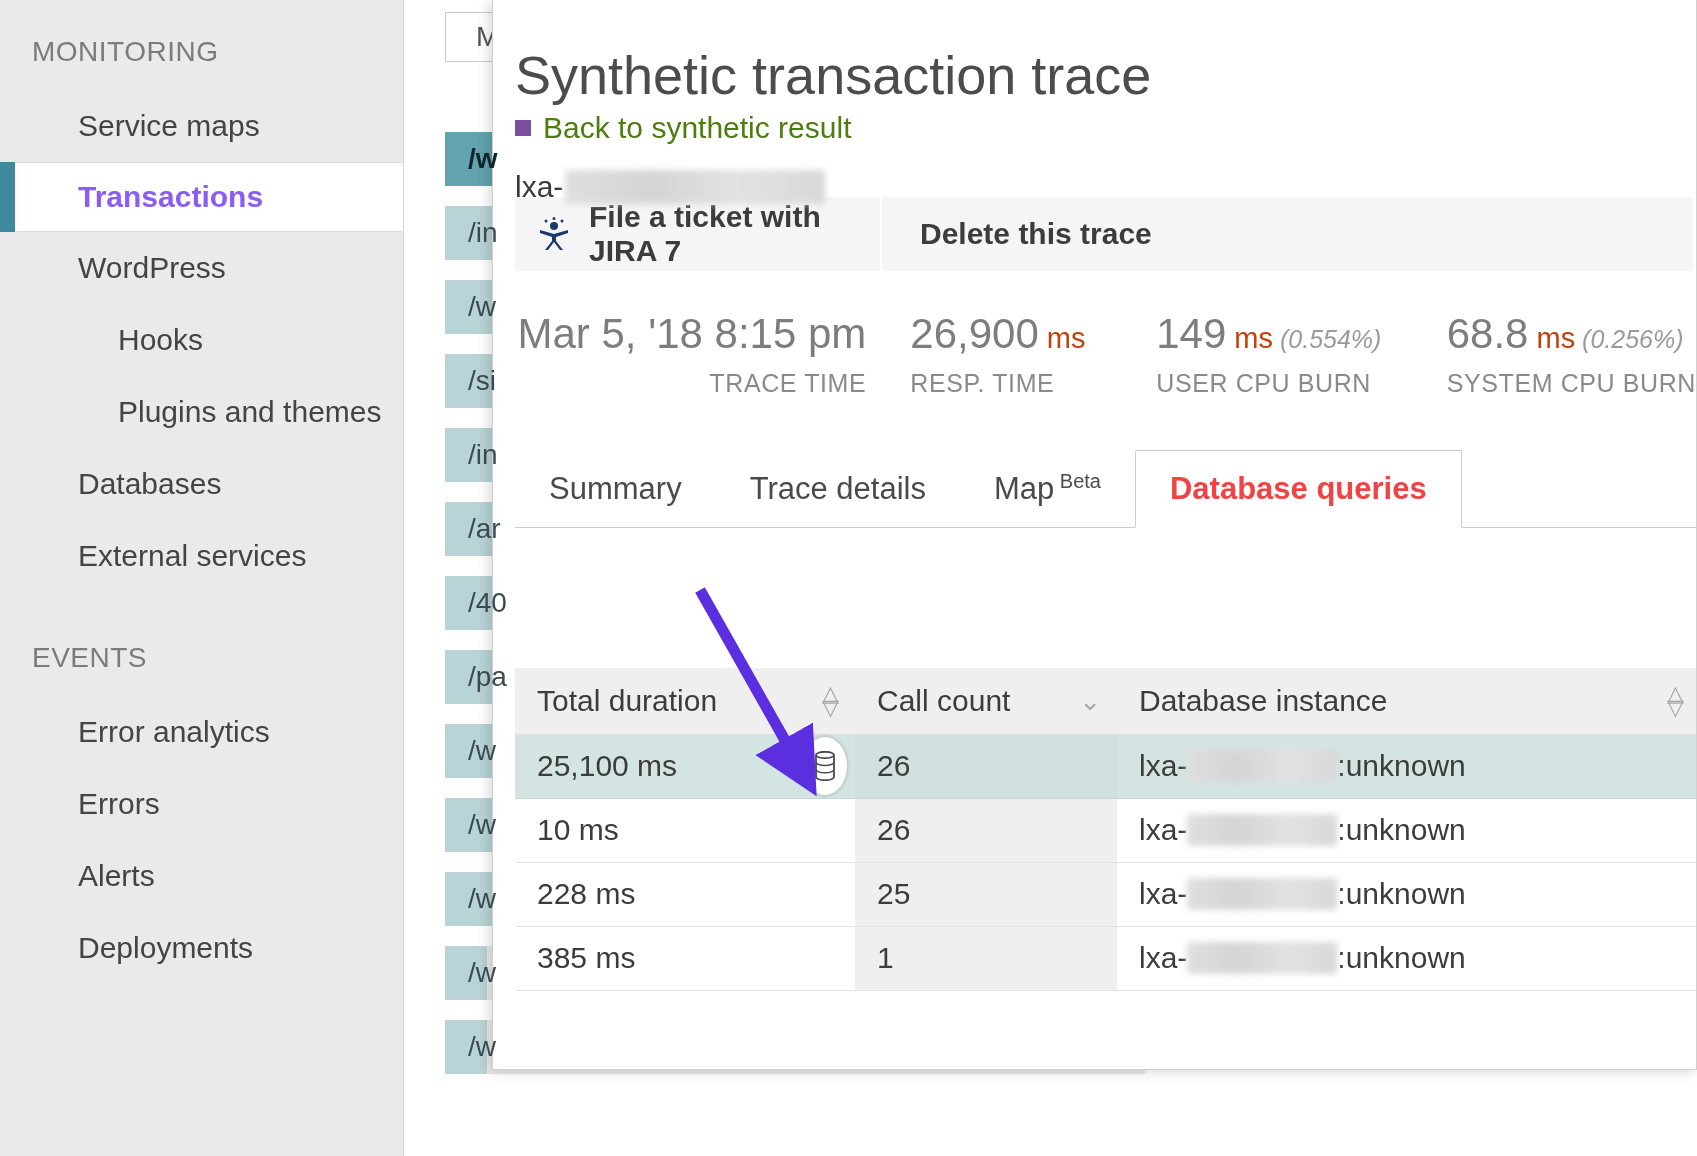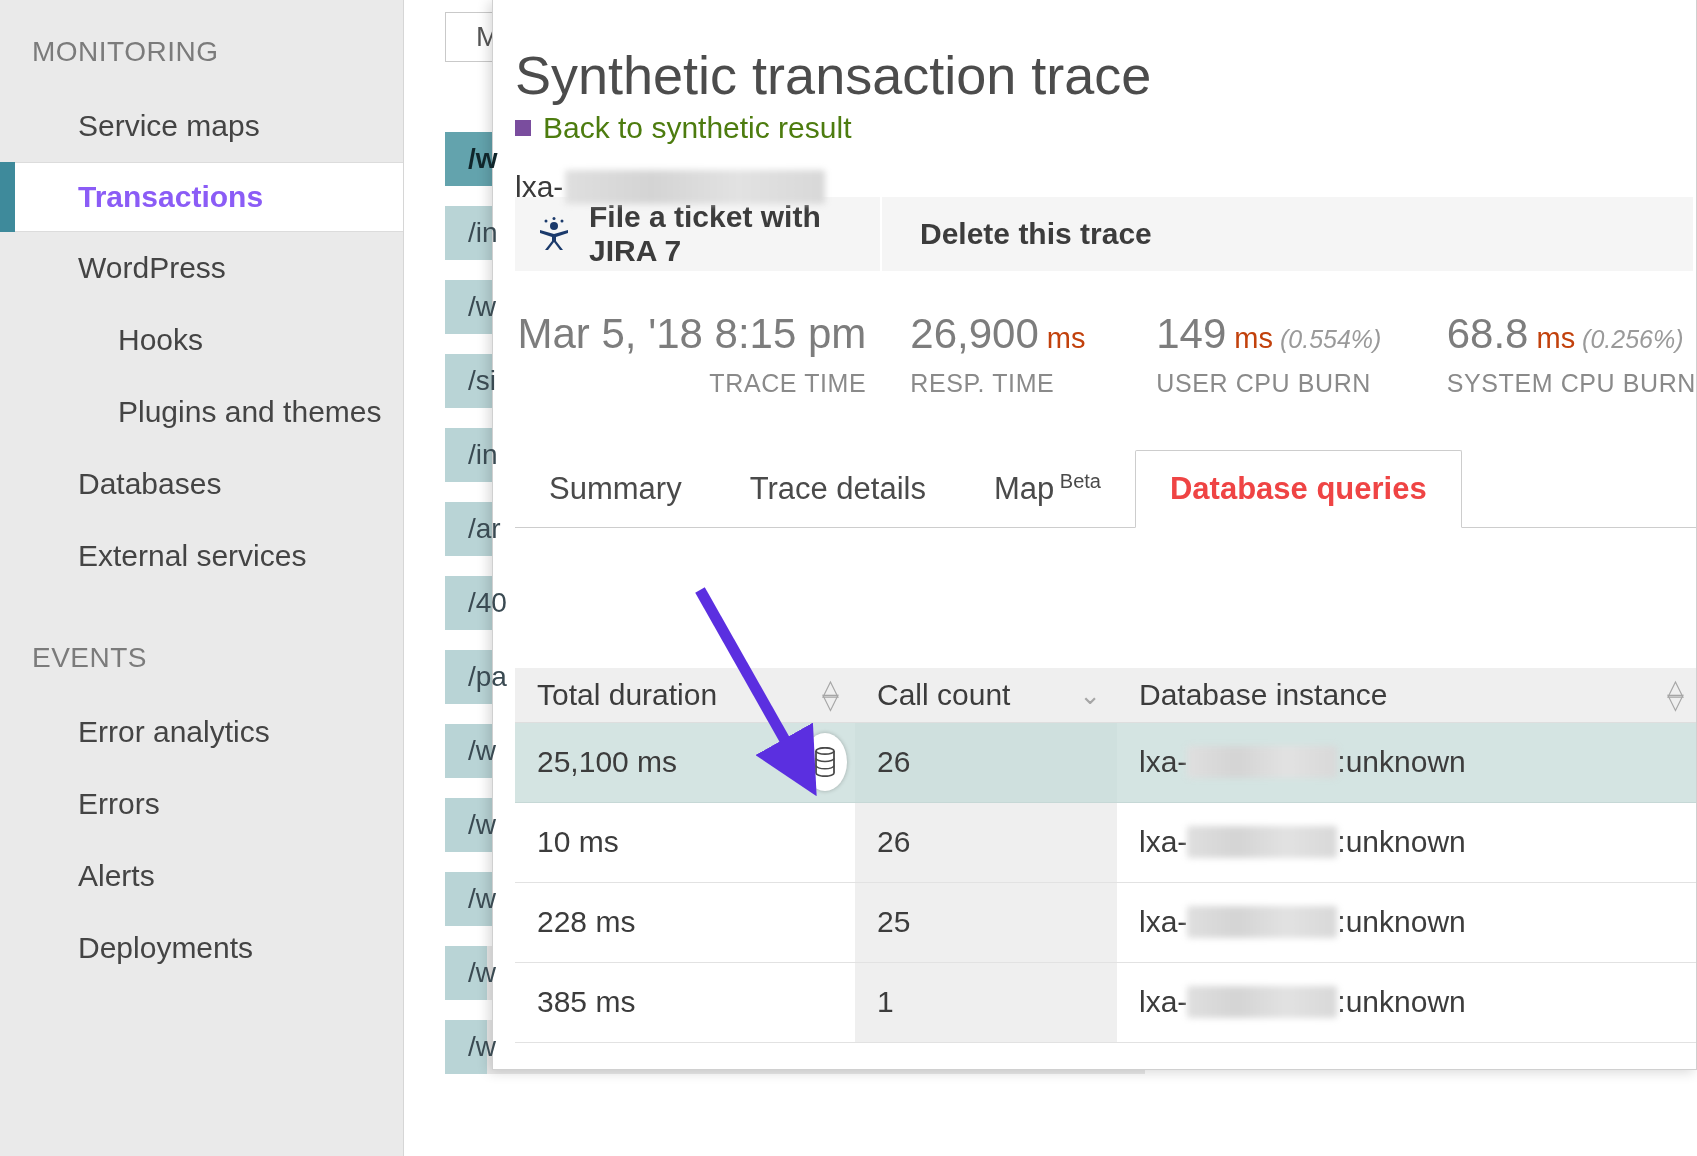--- a/index.html
+++ b/index.html
@@ -237,29 +237,29 @@
     margin: 140px 0 0 22px;
     width: 1185px;
     border-collapse: collapse;
     font-size: 30px;
     color: #3c3c3c;
   }
   #db-table th {
     background: #efefef;
     text-align: left;
     font-weight: normal;
-    height: 54px;
+    height: 66px;
     padding: 0 22px;
     color: #3c3c3c;
     border-bottom: 1px solid #dedede;
     position: relative;
     cursor: pointer;
   }
   #db-table td {
-    height: 80px;
+    height: 64px;
     padding: 0 22px;
     border-bottom: 1px solid #e2e2e2;
     position: relative;
   }
   #db-table tr.hl td { background: #d4e4e2; border-bottom: 1px solid #c6d8d6; }
   #db-table td.alt { background: #efefef; }
   #db-table tr.hl td.alt { background: #cfe0de; }
   .sort-ico {
     position: absolute;
     right: 16px; top: 50%;

